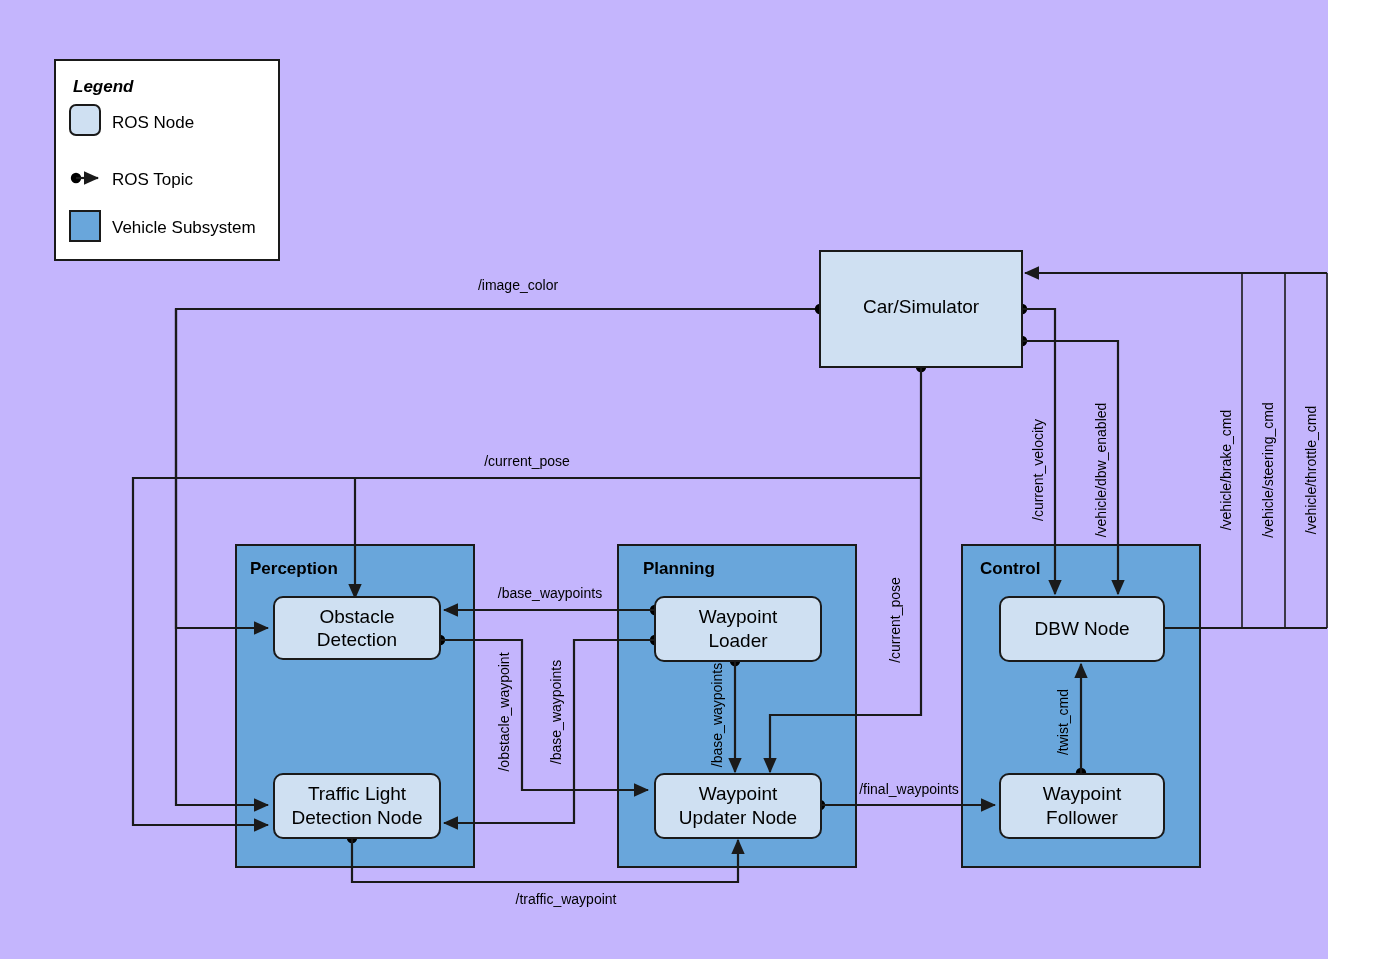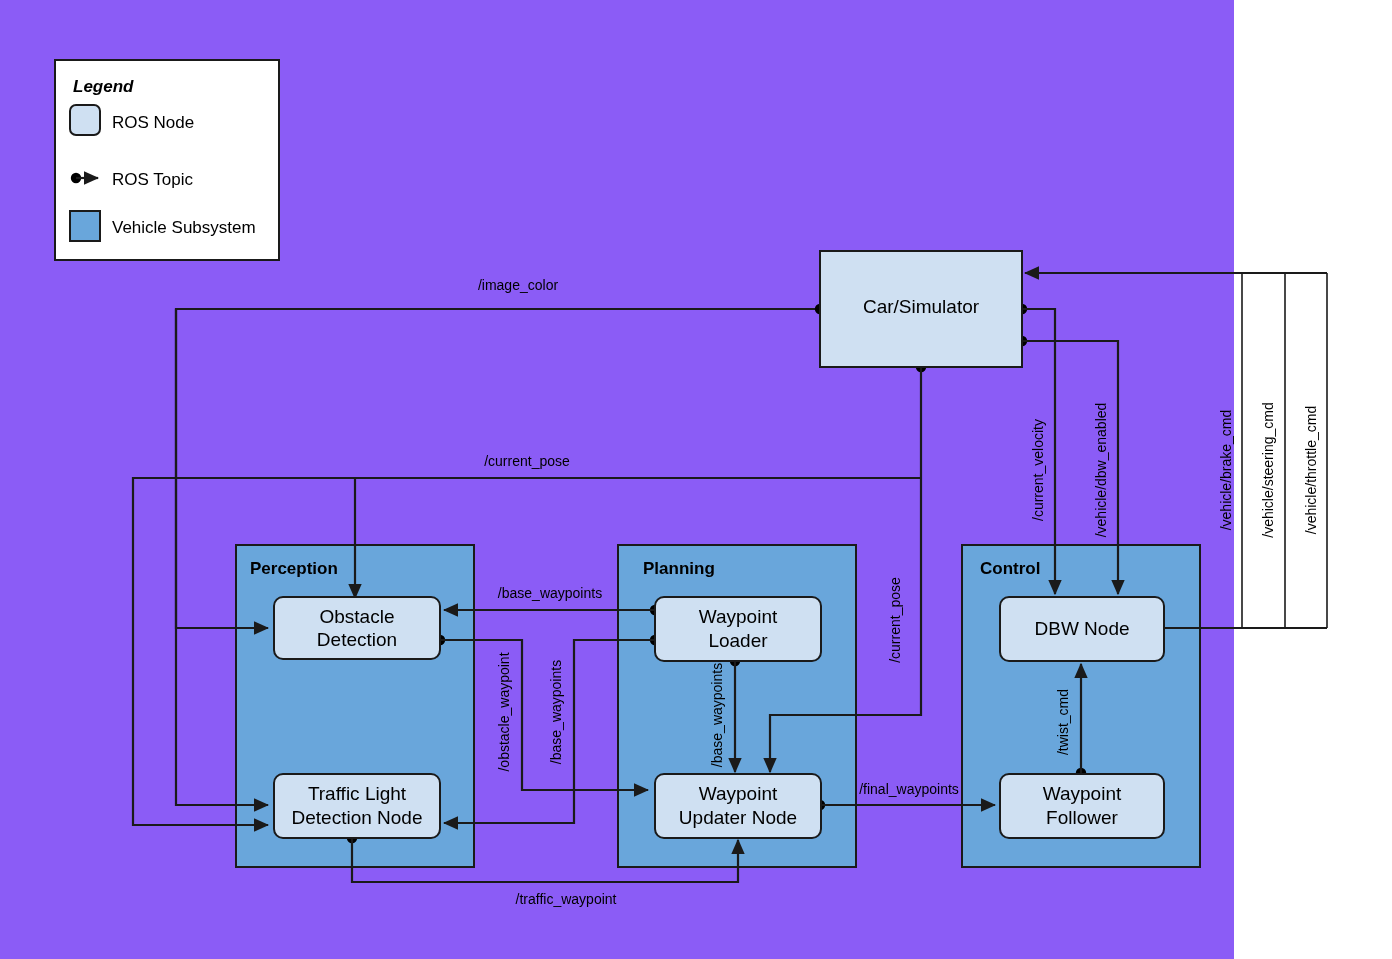--- a/index.html
+++ b/index.html
@@ -1,18 +1,18 @@
 <!DOCTYPE html>
 <html><head>
 <meta charset="utf-8">
 <style>
   html,body{margin:0;padding:0;background:#ffffff;}
   body{width:1392px;height:959px;overflow:hidden;
        font-family:"Liberation Sans","DejaVu Sans",sans-serif;}
-  #canvas{position:relative;width:1234px;height:959px;background:#8b5cf6;}
+  #canvas{position:relative;width:1328px;height:959px;background:#c4b5fd;}
   svg#diagram{position:absolute;left:0;top:0;width:1392px;height:959px;}
   .edge{stroke:#1a1a1a;stroke-width:2.2;fill:none;stroke-linejoin:miter;}
   .thin{stroke:#1a1a1a;stroke-width:1.6;fill:none;}
   .dot{fill:#000000;}
   .node-rect{fill:#cfe0f2;stroke:#1a1a1a;stroke-width:2;}
   .sub-rect{fill:#69a6db;stroke:#1a1a1a;stroke-width:2;}
   .legend-rect{fill:#ffffff;stroke:#1a1a1a;stroke-width:2;}
   .legend-node{fill:#cfe0f2;stroke:#1a1a1a;stroke-width:2;}
   .legend-sub{fill:#69a6db;stroke:#1a1a1a;stroke-width:2;}
   text{fill:#000000;font-family:"Liberation Sans","DejaVu Sans",sans-serif;}

